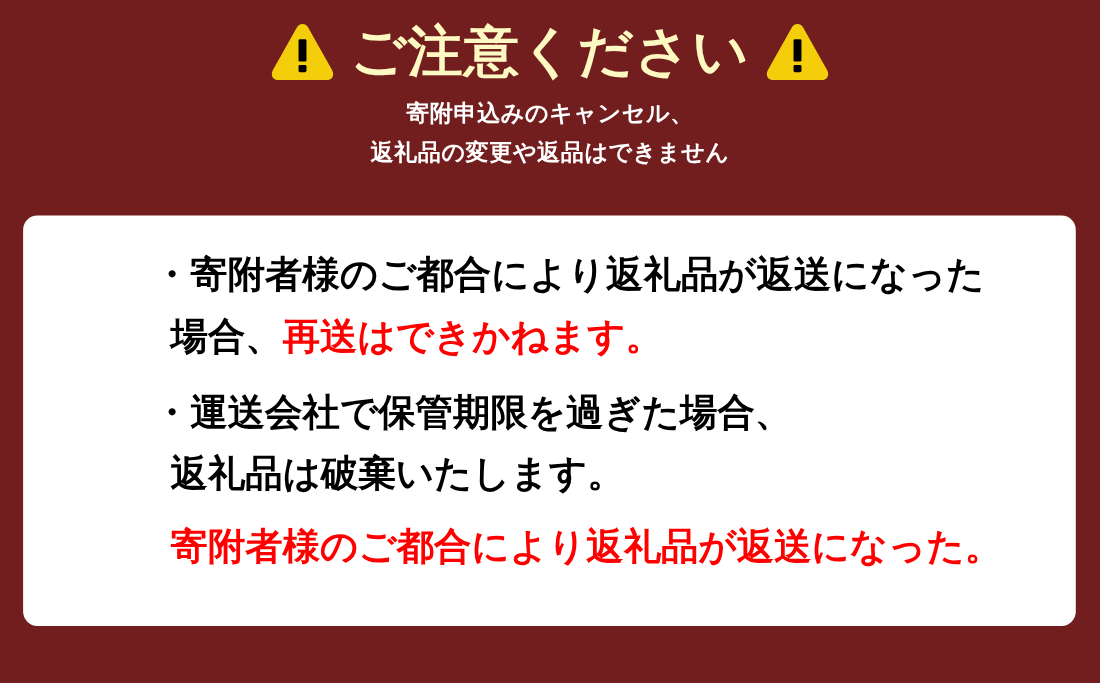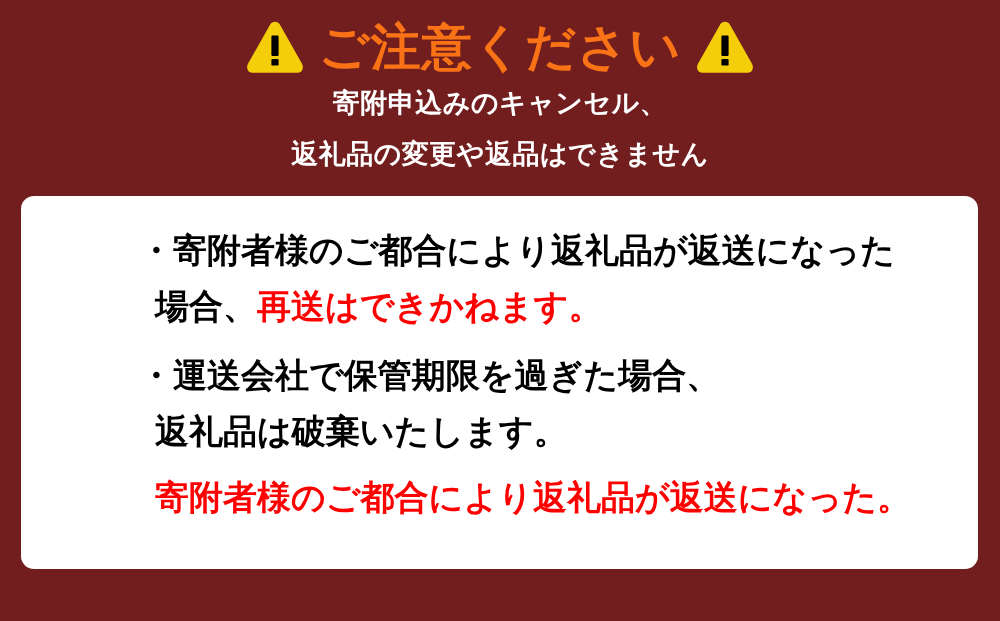--- a/index.html
+++ b/index.html
@@ -35,38 +35,38 @@
 
   .title-row {
     display: flex;
     align-items: center;
     justify-content: center;
     gap: 14px;
     height: 66px;
   }
 
   .title-text {
-    color: #f97316;
+    color: #fef9c3;
     font-size: 50px;
     font-weight: bold;
     line-height: 1;
     letter-spacing: 1px;
     white-space: nowrap;
   }
 
   .warn-icon {
     width: 60px;
     height: 60px;
     flex: 0 0 60px;
     display: block;
   }
 
   .subtitle {
     color: #FFFFFF;
-    font-size: 27px;
+    font-size: 21px;
     font-weight: bold;
     line-height: 35px;
     text-align: center;
     margin-top: 6px;
     letter-spacing: 0.5px;
     white-space: nowrap;
   }
 
   
   .card {
@@ -128,21 +128,21 @@
       <div class="title-text">ご注意ください</div>
 
       <svg class="warn-icon" viewBox="0 0 100 100" aria-hidden="true">
         <path d="M50 8 C54 8 57 10 59 14 L95 78 C97 82 97 86 95 89 C93 92 90 93 86 93 L14 93 C10 93 7 92 5 89 C3 86 3 82 5 78 L41 14 C43 10 46 8 50 8 Z" fill="#F5CE0B"></path>
         <rect x="44" y="31" width="12" height="34" rx="2" fill="#000000"></rect>
         <rect x="44" y="70" width="12" height="11" rx="2" fill="#000000"></rect>
       </svg>
     </div>
 
     <div class="subtitle">寄附申込みのキャンセル、</div>
-    <div class="subtitle" style="margin-top:16px;">返礼品の変更や返品はできません</div>
+    <div class="subtitle" style="margin-top:0;">返礼品の変更や返品はできません</div>
 
   </div>
 
   <div class="card">
     <ul class="notice-list">
 
       <li class="notice-item">
         <div><span>・</span><span>寄附者様のご都合により返礼品が返送になった</span></div>
         <div><span class="line-indent"></span><span>場合、</span><span class="red">再送はできかねます。</span></div>
       </li>

